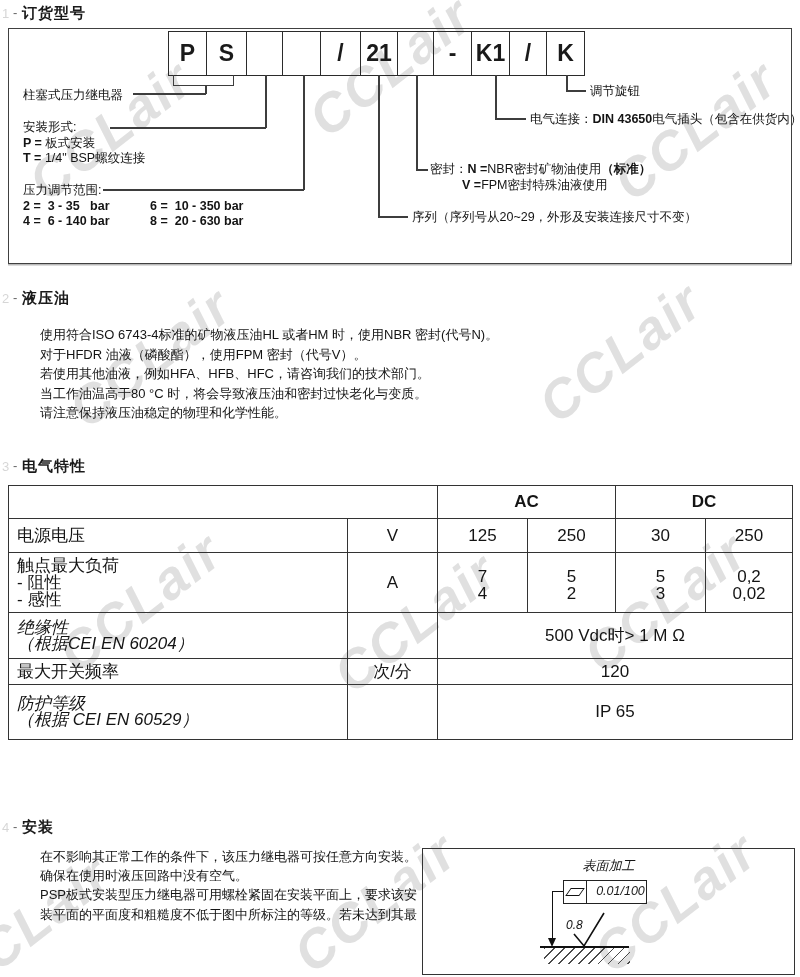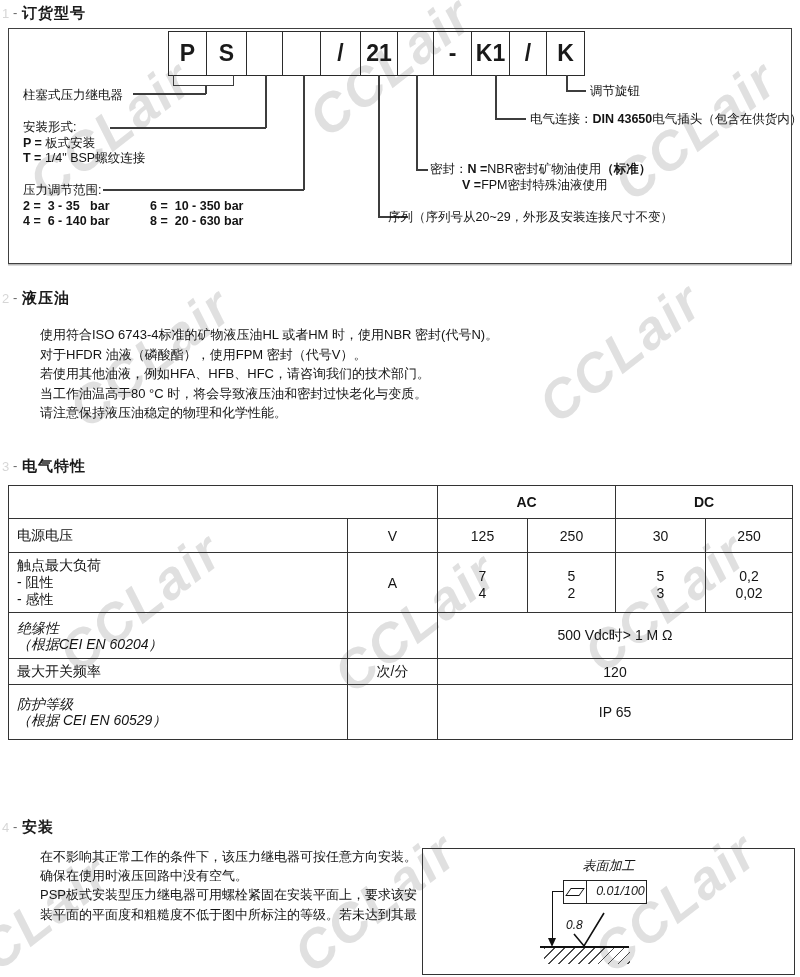--- a/index.html
+++ b/index.html
@@ -25,21 +25,21 @@
   .lv{position:absolute;width:1.5px;background:#3d3d3d;}
   .bracket{position:absolute;left:173px;top:75px;width:59px;height:10px;
            border-left:1.5px solid #3d3d3d;border-right:1.5px solid #3d3d3d;border-bottom:1.5px solid #3d3d3d;}
   .lbl{position:absolute;font-size:12.5px;white-space:pre;color:#141414;}
   .lbl b{font-weight:bold;}
   
   .para{position:absolute;font-size:13px;color:#141414;margin-left:32px;}
   .para div{line-height:19.6px;white-space:pre;}
   
   .spec{position:absolute;left:8px;top:485px;border-collapse:collapse;table-layout:fixed;
-        width:784px;font-size:14px;color:#141414;}
+        width:784px;font-size:17px;color:#141414;}
   .spec td{border:1px solid #333;text-align:center;vertical-align:middle;padding:0;background:transparent;}
   .spec td.lab{text-align:left;padding-left:8px;}
   .spec .bold{font-weight:bold;}
   .r1{height:33px}.r2{height:34px}.r3{height:60px}.r4{height:46px}.r5{height:26px}.r6{height:55px}
   .two{line-height:16px;font-style:italic;}
   .stack{line-height:17px;padding-top:4px;}
   
   .diag{position:absolute;left:422px;top:848px;width:371px;height:125px;border:1.3px solid #333;font-style:italic;}
   .diag-title{position:absolute;left:0;top:8px;width:100%;text-align:center;font-size:13px;color:#141414;}
   .flat-frame{position:absolute;left:140px;top:31px;width:84px;height:24px;border:1.3px solid #222;
@@ -119,21 +119,21 @@
 
   <div class="lbl" style="left:23px;top:182px">压力调节范围:</div>
   <div class="lbl" style="left:23px;top:199px"><b>2 = </b><b> 3 - 35   bar</b></div>
   <div class="lbl" style="left:150px;top:199px"><b>6 = </b><b> 10 - 350 bar</b></div>
   <div class="lbl" style="left:23px;top:214px"><b>4 = </b><b> 6 - 140 bar</b></div>
   <div class="lbl" style="left:150px;top:214px"><b>8 = </b><b> 20 - 630 bar</b></div>
 
   <div class="lbl" style="left:430px;top:161px"><span>密封：</span><b>N =</b><span>NBR密封矿物油使用</span><b>（标准）</b></div>
   <div class="lbl" style="left:462px;top:177px"><b>V =</b><span>FPM密封特殊油液使用</span></div>
 
-  <div class="lbl" style="left:388px;top:209px">序列（序列号从20~29，外形及安装连接尺寸不变）</div>
+  <div class="lbl" style="left:412px;top:209px">序列（序列号从20~29，外形及安装连接尺寸不变）</div>
 
   <div class="lbl" style="left:530px;top:111px"><span>电气连接：</span><b>DIN 43650</b><span>电气插头（包含在供货内）</span></div>
 
   <div class="lbl" style="left:590px;top:83px">调节旋钮</div>
 
   <div class="sec-head" style="top:289px">
     <span class="sec-num">2</span>
     <span class="sec-dash">-</span>
     <span class="sec-title">液压油</span>
   </div>

